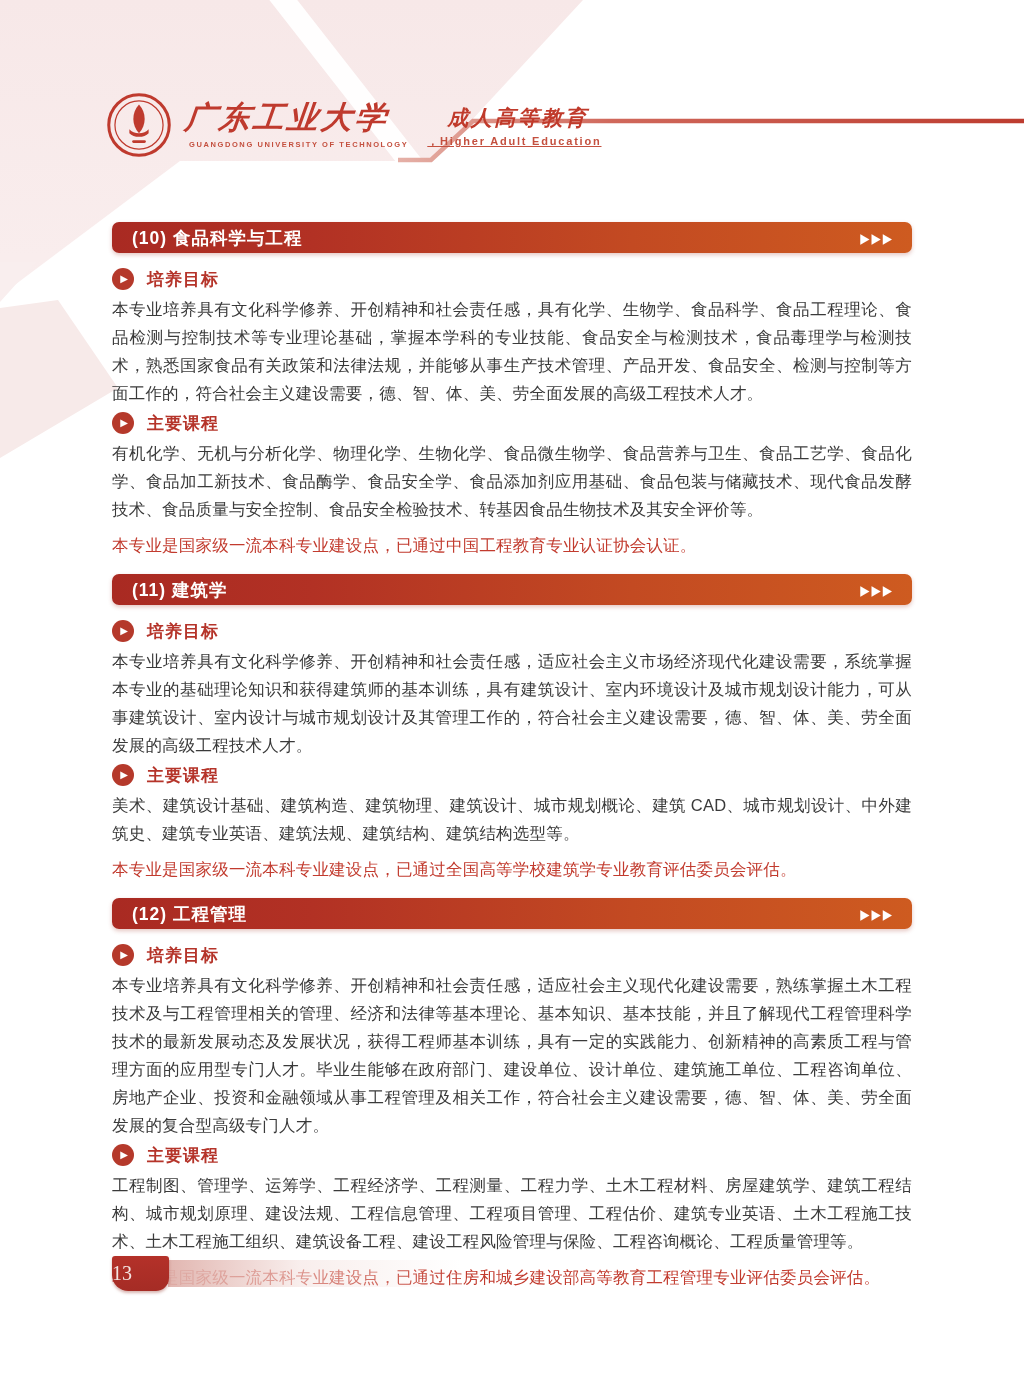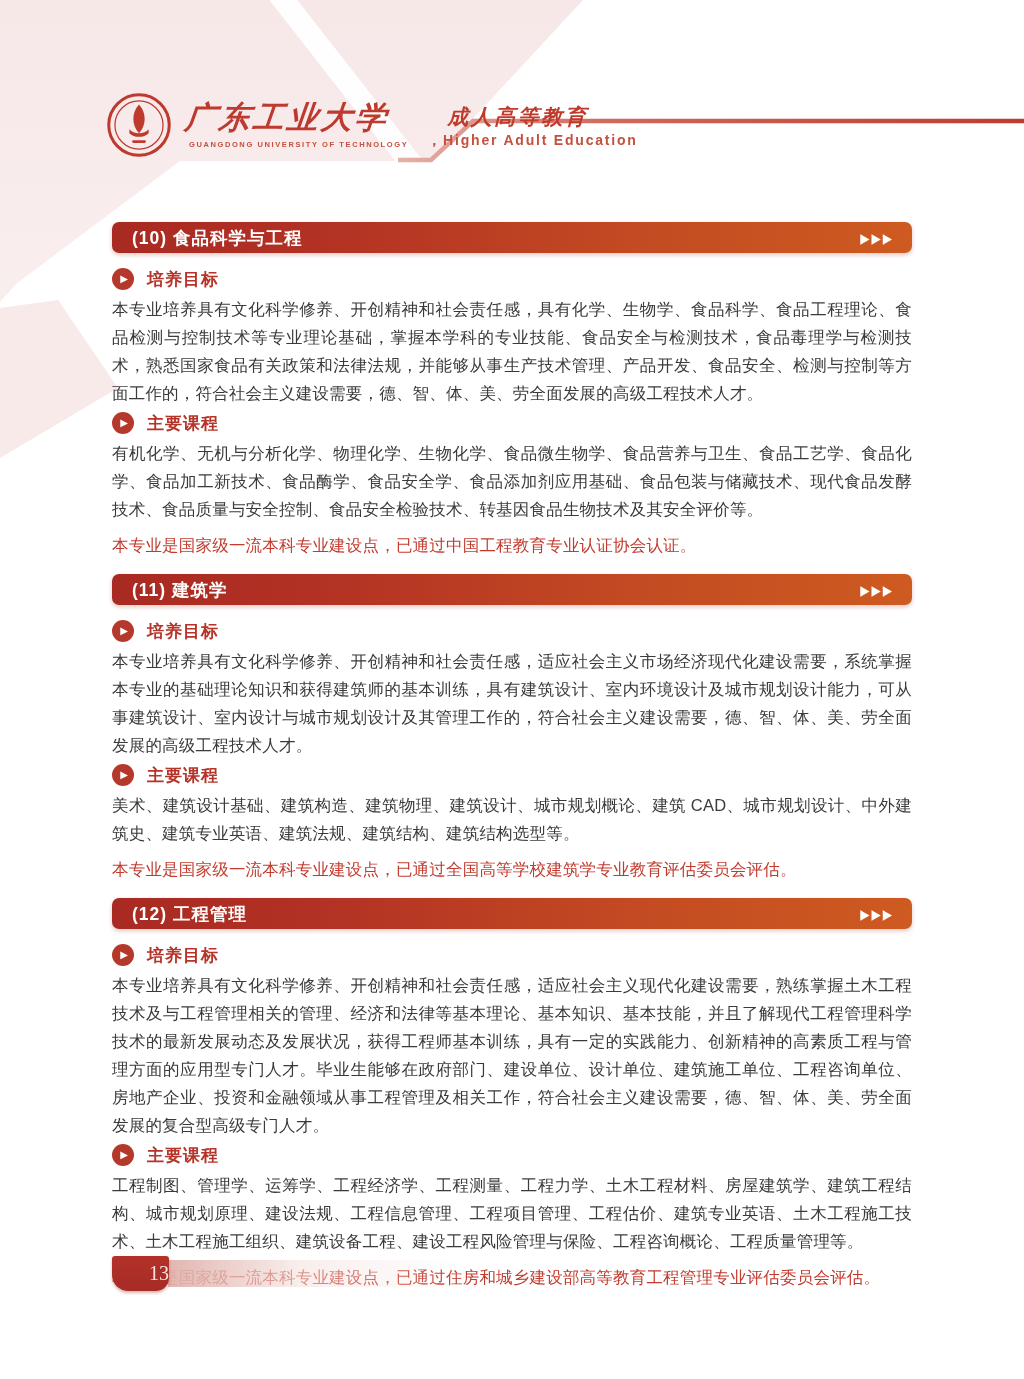--- a/index.html
+++ b/index.html
@@ -20,21 +20,21 @@
   .red-line{position:absolute;left:0;top:0;}
 
   
   .logo-row{position:absolute;left:106px;top:92px;display:flex;align-items:center;gap:13px;}
   .uni-block{display:flex;flex-direction:column;}
   .uni-cn{font-size:31px;color:#bf3a2e;font-style:italic;font-weight:600;letter-spacing:3px;
           transform:skewX(-6deg);line-height:1.1;}
   .uni-en{font-size:7.5px;color:#c4503f;letter-spacing:1.6px;font-weight:bold;margin-top:5px;margin-left:4px;}
   .adult-block{display:flex;flex-direction:column;margin-left:6px;margin-top:4px;}
   .adult-cn{font-size:21px;color:#c03a2b;font-weight:bold;letter-spacing:2.5px;font-style:italic;line-height:1.2;margin-left:20px;}
-  .adult-en{font-size:14px;color:#c4503f;font-weight:bold;letter-spacing:1.8px;margin-top:3px;}
+  .adult-en{font-size:11px;color:#c4503f;font-weight:bold;letter-spacing:1.8px;margin-top:3px;text-decoration:underline;}
 
   
   .content{position:absolute;left:112px;top:222px;width:800px;}
   .sec-bar{height:31px;border-radius:7px;display:flex;align-items:center;justify-content:space-between;
            padding:0 18px 0 20px;box-sizing:border-box;margin-bottom:13px;
            background:linear-gradient(90deg,#a92a22 0%,#b23124 25%,#c34a22 65%,#ce5b20 100%);
            box-shadow:0 2px 4px rgba(160,50,35,.28);}
   .bar-title{color:#ffffff;font-size:17.5px;font-weight:bold;letter-spacing:1px;}
   .bar-arrows{color:#ffffff;font-size:12px;letter-spacing:2px;transform:scaleY(1.15);}
   .sub-head{display:flex;align-items:center;gap:13px;height:26px;margin-bottom:3px;}
@@ -44,21 +44,21 @@
   .tri{color:#ffffff;font-size:10px;line-height:1;margin-left:2px;}
   .sub-label{color:#b5342a;font-size:17px;font-weight:bold;letter-spacing:1px;font-family:Liberation Serif, serif;}
   .body-text{margin:0;color:#3a3a3a;font-size:16.5px;line-height:28px;text-align:justify;
              letter-spacing:.2px;}
   .note{margin:8px 0 15px 0;color:#c23b2e;font-size:16.5px;line-height:28px;letter-spacing:.2px;}
   .section{margin-bottom:2px;}
 
   
   .page-badge{position:absolute;left:112px;top:1256px;width:57px;height:35px;
               background:linear-gradient(180deg,#b43129,#a52c25);
-              border-radius:3px 3px 13px 16px;display:flex;align-items:center;justify-content:flex-end;
+              border-radius:3px 3px 13px 16px;display:flex;align-items:center;justify-content:flex-start;
               color:#f3e4e1;font-family:"Liberation Serif","DejaVu Serif",serif;font-size:20px;
               box-shadow:0 2px 3px rgba(140,40,30,.35);z-index:2;}
   .badge-tail{position:absolute;left:168px;top:1260px;width:292px;height:27px;
               background:linear-gradient(90deg,rgba(224,178,172,.95) 0%,rgba(243,224,221,.55) 45%,rgba(255,255,255,0) 100%);}
 </style>
 </head>
 <body>
 
 <div class="page">
 

